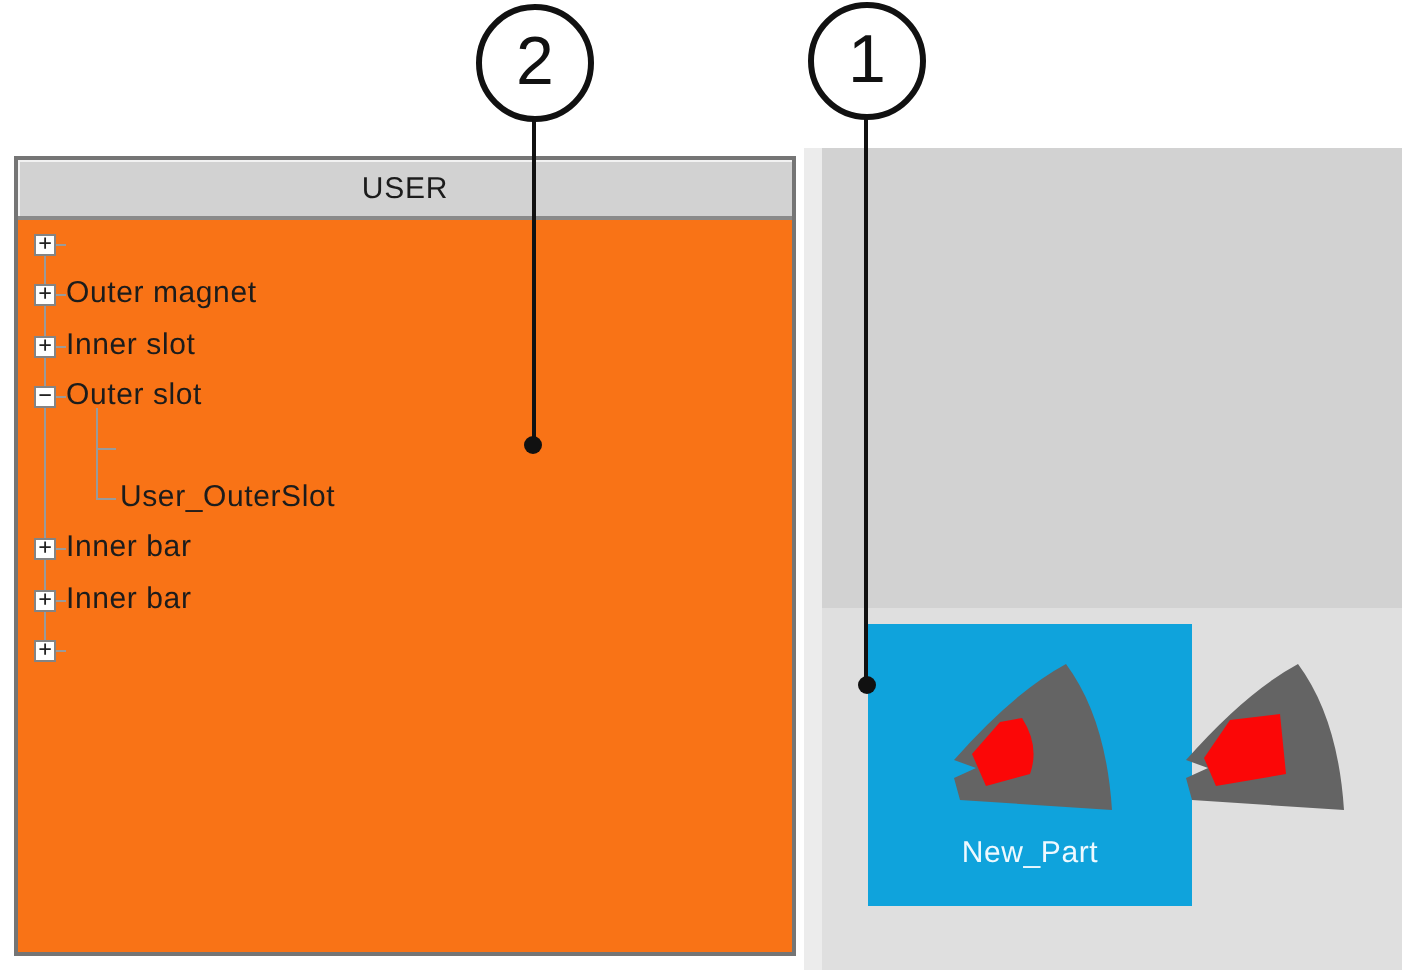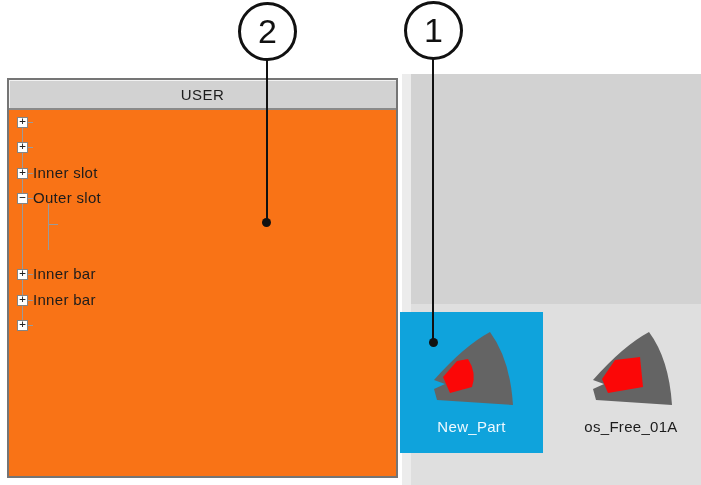--- a/index.html
+++ b/index.html
@@ -42,21 +42,21 @@
     position:absolute;left:49px;right:2px;top:1px;height:23px;
     background:var(--selection-blue,#0fa3dc);color:#ffffff;
     display:flex;align-items:center;padding-left:2px;box-sizing:border-box;
     white-space:nowrap;
   }
   
   .splitter-strip{position:absolute;left:402px;top:74px;width:9px;height:411px;background:var(--splitter-strip,#ececec);}
   .right-upper{position:absolute;left:411px;top:74px;width:290px;height:230px;background:var(--panel-gray-upper,#d2d2d2);}
   .right-lower{position:absolute;left:411px;top:304px;width:290px;height:181px;background:var(--panel-gray-lower,#dfdfdf);}
   .tile{position:absolute;top:312px;height:141px;display:flex;flex-direction:column;align-items:center;}
-  .tile-selected{left:400px;width:143px;background:var(--selection-blue,#0fa3dc);}
+  .tile-selected{left:434px;width:162px;background:var(--selection-blue,#0fa3dc);}
   .tile-plain{left:567px;width:128px;background:transparent;}
   .tile svg{margin-top:19px;display:block;}
   .tile-label{margin-top:11px;font-size:15px;letter-spacing:0.3px;white-space:nowrap;}
   .tile-selected .tile-label{color:#eef9ff;}
   .tile-plain .tile-label{color:#1c1c1c;}
   .part-body{fill:var(--part-gray,#646464);}
   .part-red{fill:var(--part-red,#fb0707);}
   
   .callout-circle{
     position:absolute;width:53px;height:53px;border:3px solid #111111;border-radius:50%;
@@ -85,49 +85,53 @@
     <path class="part-red" d="M 13 46 L 27 30 L 38 28 Q 47 42 42 56 L 20 62 Z"></path>
   </svg>
   <div class="tile-label">New_Part</div>
 </div>
 
 <div class="tile tile-plain">
   <svg width="84" height="76" viewBox="0 0 84 76">
     <path class="part-body" d="M 60 1 Q 80 28 83 74 L 7 69 L 4 58 L 15 53 L 4 49 Q 34 15 60 1 Z"></path>
     <path class="part-red" d="M 13 48 L 26 29 L 51 26 L 54 56 L 19 62 Z"></path>
   </svg>
-  <div class="tile-label">os_Free_01A</div>
 </div>
 
 <div class="tree-panel">
   <div class="tree-header">USER</div>
   <div class="tree-body">
     <div class="spine spine-root"></div>
     <div class="spine spine-child"></div>
 
     <div class="trow" style="top:0px">
       <span class="expander">+</span>
       <span class="stub"></span>
     </div>
     <div class="trow" style="top:25.4px">
       <span class="expander">+</span>
       <span class="stub"></span>
+      <span class="tlabel">Outer magnet</span>
     </div>
     <div class="trow" style="top:50.8px">
       <span class="expander">+</span>
       <span class="stub"></span>
       <span class="tlabel">Inner slot</span>
     </div>
     <div class="trow" style="top:76.2px">
       <span class="expander">−</span>
       <span class="stub"></span>
       <span class="tlabel">Outer slot</span>
     </div>
     <div class="trow" style="top:101.6px">
       <span class="stub-child"></span>
+    </div>
+    <div class="trow" style="top:127px">
+      <span class="stub-child"></span>
+      <span class="tlabel-child">User_OuterSlot</span>
     </div>
     <div class="trow" style="top:152.4px">
       <span class="expander">+</span>
       <span class="stub"></span>
       <span class="tlabel">Inner bar</span>
     </div>
     <div class="trow" style="top:177.8px">
       <span class="expander">+</span>
       <span class="stub"></span>
       <span class="tlabel">Inner bar</span>

